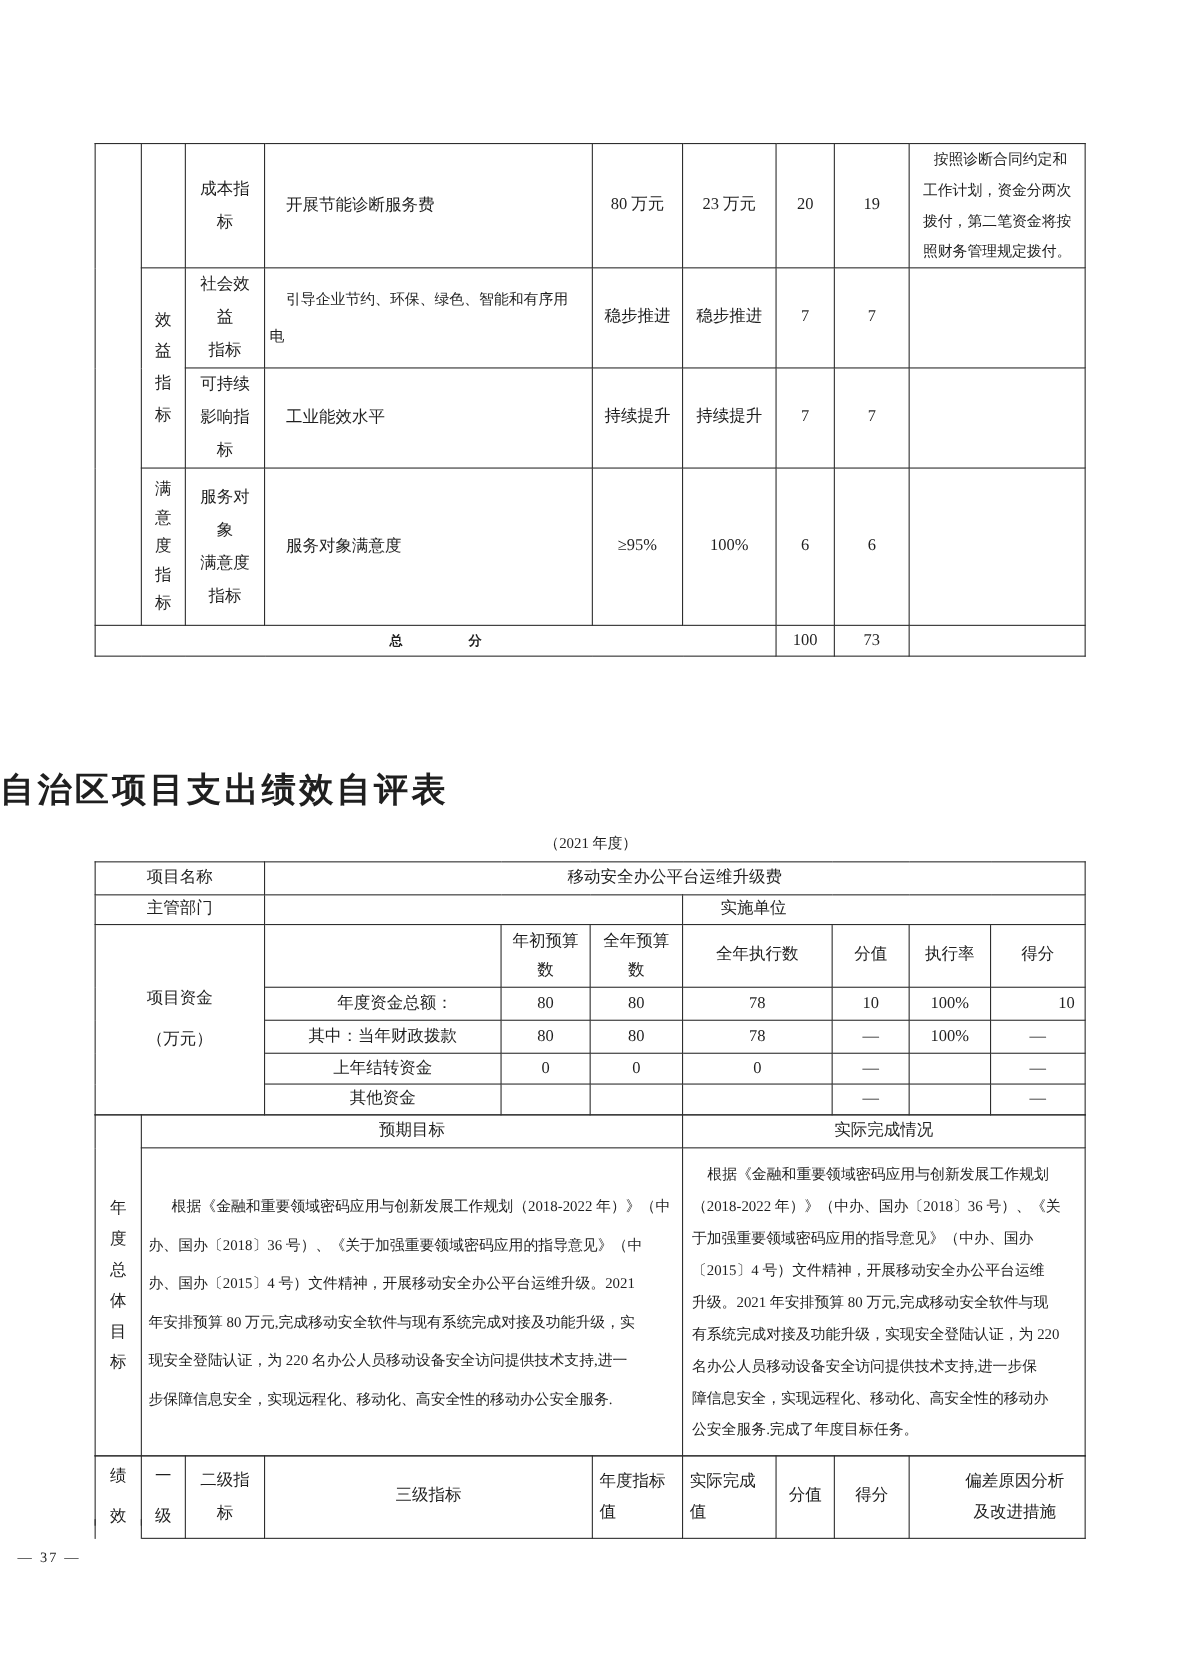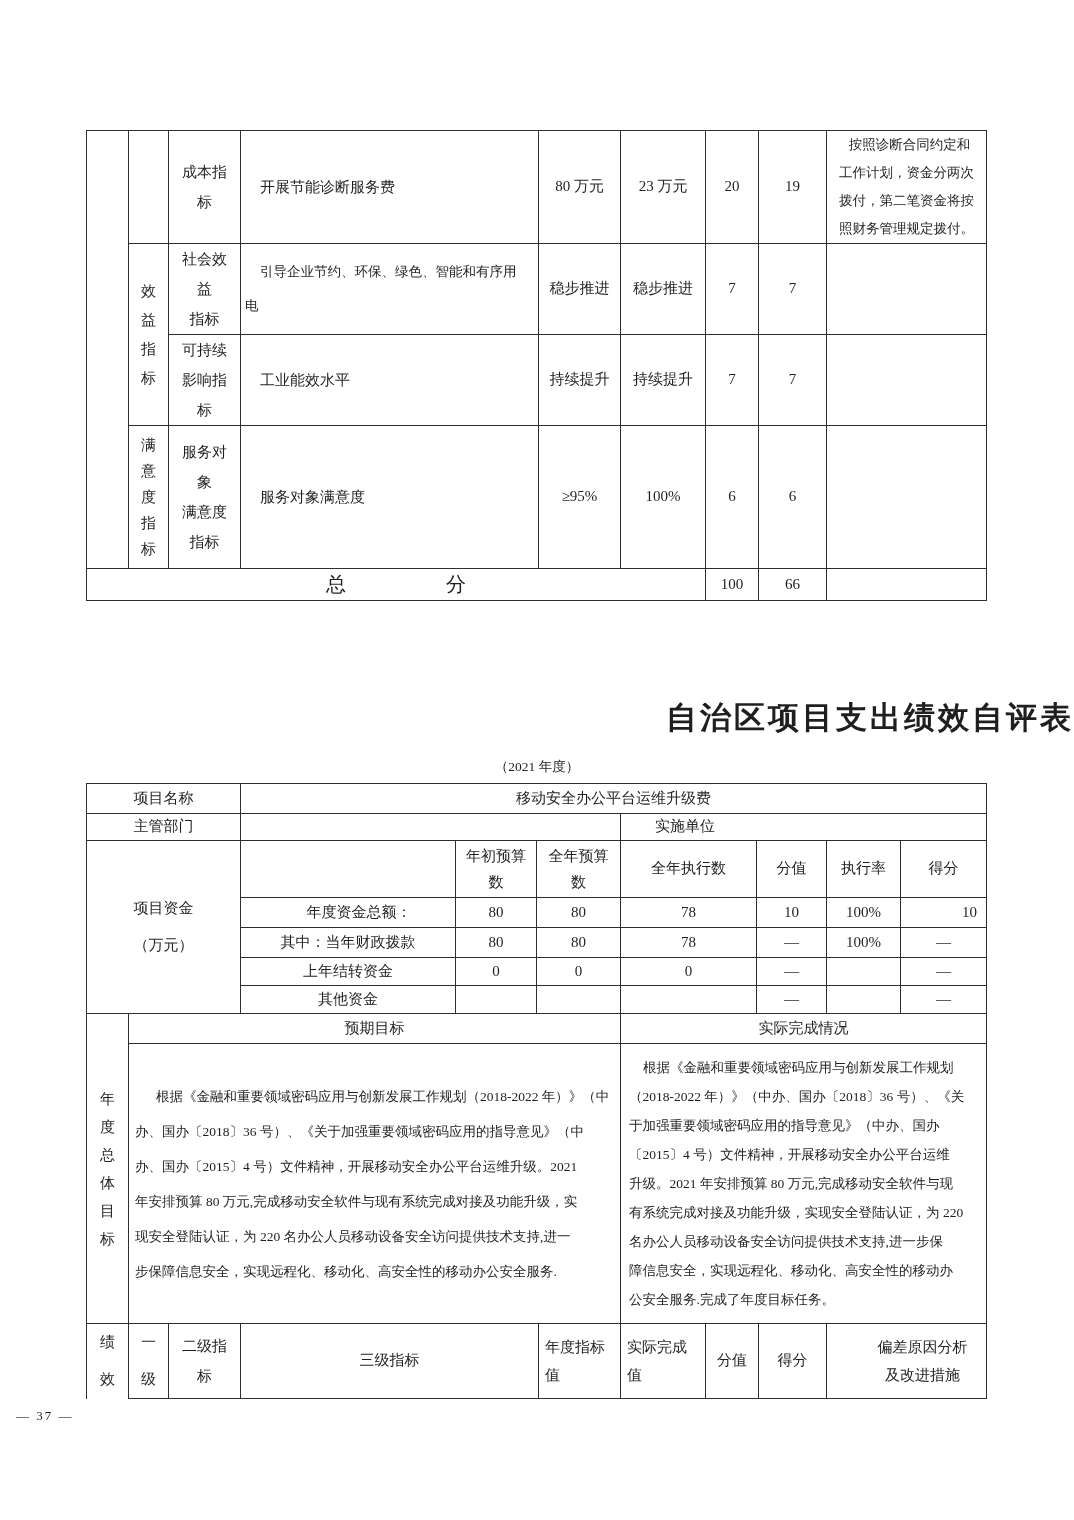--- a/index.html
+++ b/index.html
@@ -19,35 +19,35 @@
   }
   
   .v29{line-height:29px;}          
   .v26{line-height:26px;}
   .v28{line-height:28px;}
   .v30{line-height:37px;}
   .lvl2{line-height:30px;}         
   .dcell{text-align:left;padding:0 6px 0 4px;text-indent:15px;line-height:34px;}
   .dfit{font-size:13.5px;}
   .remark{text-align:center;padding:0 7px;text-indent:6px;line-height:28px;font-size:13.5px;}
-  .total{font-weight:normal;font-size:20px;}
+  .total{font-weight:bold;font-size:12px;}
   .labL{text-align:center;padding-left:22px;}
   .implL{text-align:left;padding-left:34px;}
   .numR{text-align:right;padding-right:9px;}
   .h2l{line-height:26px;}          
   .goalL{text-align:left;vertical-align:middle;padding:0 8px 0 6px;text-indent:21px;
          font-size:13.5px;line-height:35px;}
   .goalR{text-align:left;vertical-align:middle;padding:0 6px 0 8px;text-indent:14px;
          font-size:13.5px;line-height:29px;}
   .perfEF{text-align:left;padding-left:6px;line-height:28px;}
   .perfI{line-height:28px;padding-left:32px;}
   .noBottom{border-bottom:none;}
   
   .doc-title{
-    left:0;top:697px;width:1074px;text-align:right;
+    left:0;top:697px;width:1074px;text-align:left;
     font-size:31px;font-weight:bold;letter-spacing:3px;
   }
   .doc-sub{left:0;top:758px;width:1074px;text-align:center;font-size:13.5px;}
   .pageno{left:0;top:1408px;width:1074px;font-size:13px;letter-spacing:2px;margin-left:16px;}
   .stub{width:1px;height:6px;background:#2e2e2e;}
 </style>
 </head>
 <body>
 
 <table class="abs" style="left:86px;top:130px;width:900px;">
@@ -118,21 +118,21 @@
     <td class="dcell">服务对象满意度</td>
     <td>≥95%</td>
     <td>100%</td>
     <td>6</td>
     <td>6</td>
     <td></td>
   </tr>
   <tr style="height:28px">
     <td colspan="6" class="total">总　　　　　分</td>
     <td>100</td>
-    <td>66</td>
+    <td>73</td>
     <td></td>
   </tr>
 </tbody>
   </table>
 
 <div class="abs doc-title">自治区项目支出绩效自评表</div>
 <div class="abs doc-sub">（2021 年度）</div>
 
 <div class="abs" style="left:86px;top:783px;width:902px;">
 

